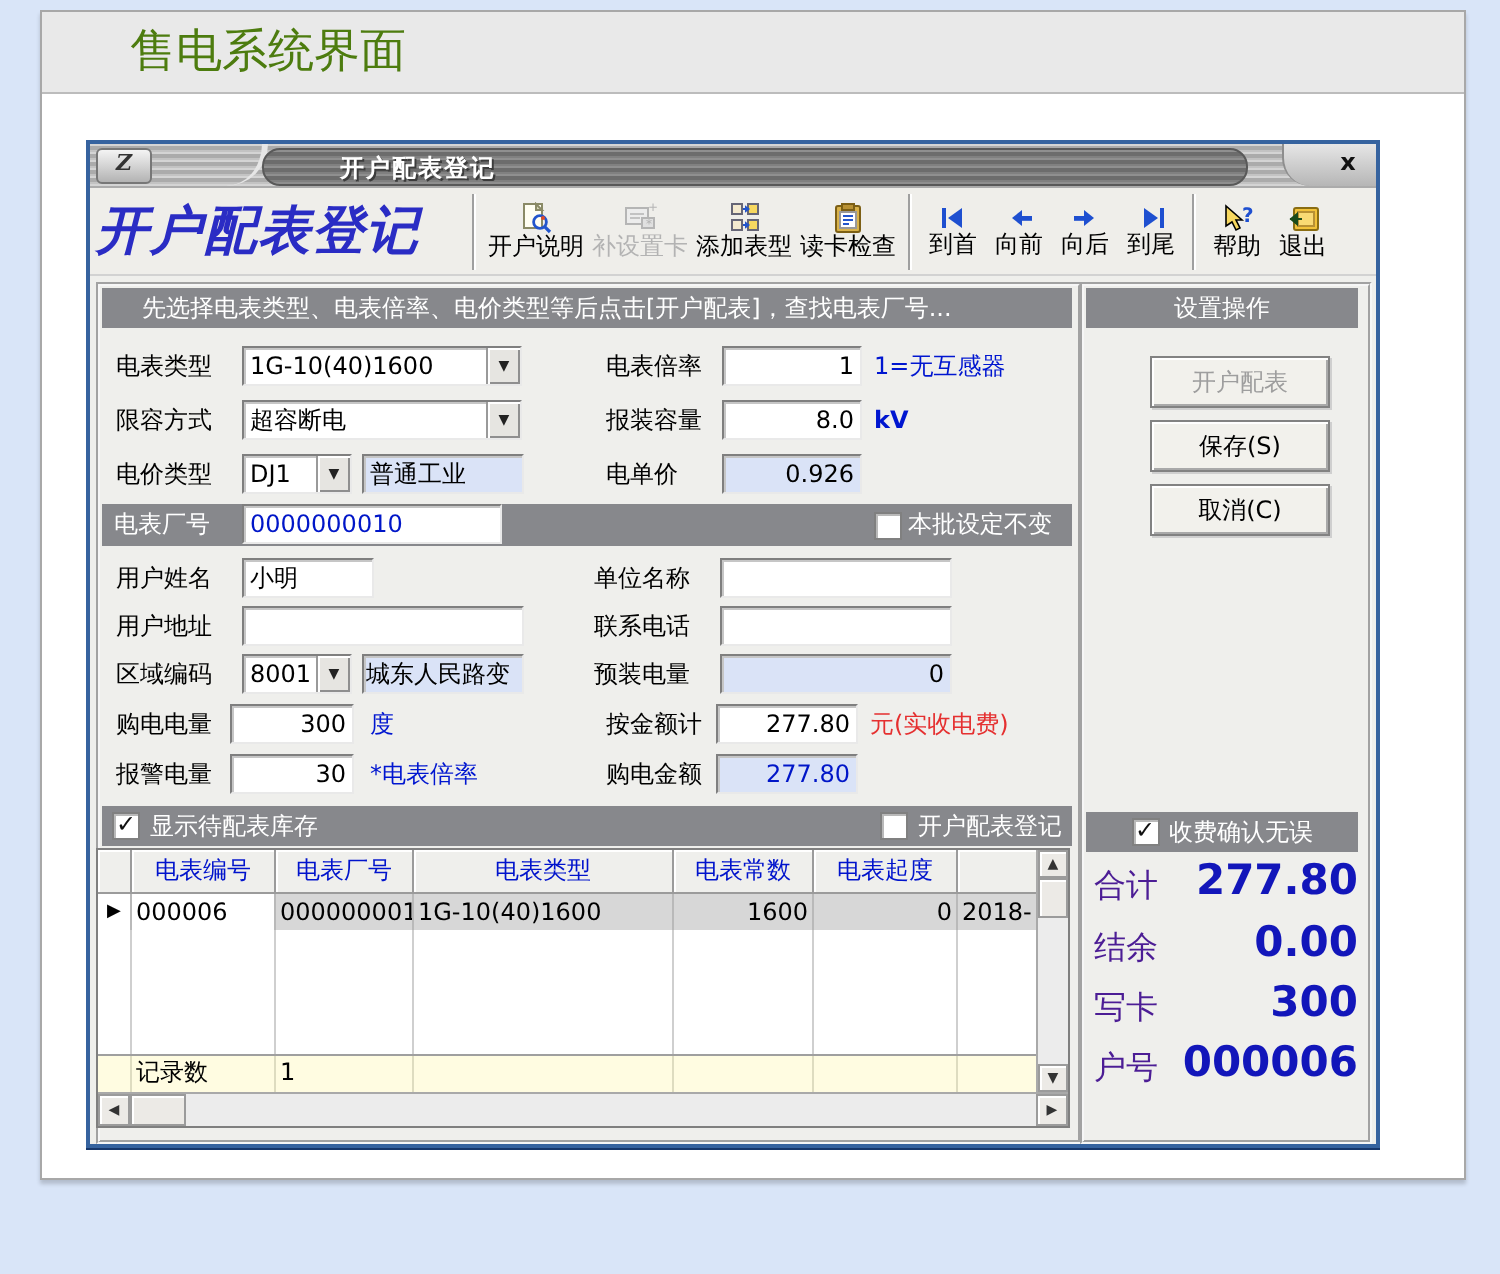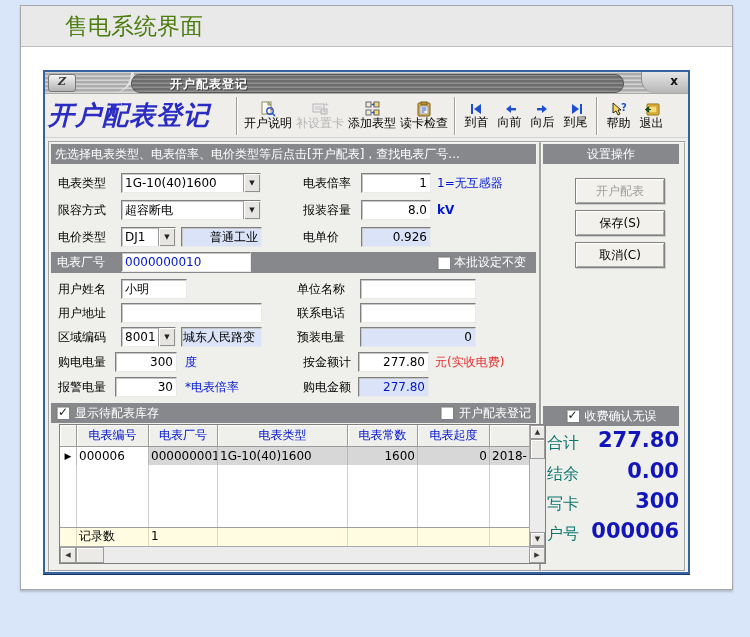--- a/index.html
+++ b/index.html
@@ -63,21 +63,21 @@
   .note-b{position:absolute;color:#0016d0;height:20px;line-height:20px;white-space:nowrap}
   .note-r{position:absolute;color:#e53030;height:20px;line-height:20px;white-space:nowrap}
   .cb{width:12px;height:12px;background:#fff;border:1px solid #808080;
        box-shadow:inset 1px 1px 0 #b9b9b9;display:inline-block;position:relative;flex:none;box-sizing:content-box}
   .cb.on::after{content:"✓";position:absolute;left:1px;top:-2px;font-size:12px;font-weight:bold;color:#111}
   .btn{position:absolute;background:#f2f1ec;border:1px solid #828282;
        box-shadow:inset 1px 1px 0 #fff,inset -1px -1px 0 #a9a9a9,1px 1px 0 #cfcfcf;
        display:flex;align-items:center;justify-content:center;cursor:default}
   .btn.disabled{color:#9e9e9e}
   
-  .grid{position:absolute;left:14px;top:352px;width:487px;height:140px;background:#fff;
+  .grid{position:absolute;left:3px;top:352px;width:487px;height:140px;background:#fff;
        border:1px solid #7f7f7f;box-sizing:border-box;display:flex;flex-direction:column}
   .grid-top{display:flex;flex:1;min-height:0}
   .grid-main{flex:1;display:flex;flex-direction:column;min-width:0}
   .ghead{display:flex;height:22px;background:#efefec;flex:none}
   .ghead .hc{border-right:1px solid #9b9b9b;border-bottom:1px solid #9b9b9b;
        box-shadow:inset 1px 1px 0 #fff;color:#0013cc;text-align:center;line-height:21px;
        box-sizing:border-box;overflow:hidden;white-space:nowrap;flex:none}
   .grow{display:flex;height:18px;flex:none}
   .grow .c{border-right:1px solid #b9b9b9;box-sizing:border-box;line-height:18px;padding:0 2px;
        overflow:hidden;white-space:nowrap;background:#d7d7d7;flex:none}
@@ -93,21 +93,21 @@
        display:flex;flex-direction:column}
   .sbtn{height:14px;background:#eceae6;border:1px solid #9b9b9b;box-shadow:inset 1px 1px 0 #fff;
        font-size:7px;display:flex;align-items:center;justify-content:center;color:#333;box-sizing:border-box;flex:none}
   .vthumb{height:18px;background:#eceae6;border:1px solid #9b9b9b;box-shadow:inset 1px 1px 0 #fff;flex:none}
   .hscroll{height:16px;flex:none;background:#ececec;border-top:1px solid #a9a9a9;display:flex}
   .hscroll .sbtn{width:16px;height:auto}
   .hthumb{width:26px;background:#eceae6;border:1px solid #9b9b9b;box-shadow:inset 1px 1px 0 #fff;flex:none}
   .flexsp{flex:1}
   
   .trow{position:absolute;left:500px;width:136px;height:28px}
-  .tlab{position:absolute;left:2px;top:5px;font:16px "DejaVu Serif",serif;color:#0f766e}
+  .tlab{position:absolute;left:2px;top:5px;font:16px "DejaVu Serif",serif;color:#4c1d95}
   .tval{position:absolute;right:2px;top:0;font:bold 21px "DejaVu Sans",sans-serif;color:#1216ba}
   .ind{font-size:9px;line-height:18px;text-align:center;color:#000}
 </style>
 </head>
 <body>
 
 <div class="stage">
   <div class="card">
     <div class="card-header">
       <span>售电系统界面</span>
@@ -222,21 +222,21 @@
             <rect x="6" y="4" width="8" height="7" fill="#f9da74" stroke="#b89134"></rect>
             <path d="M2 7.5 H8 M5.5 5 L2.5 7.5 L5.5 10 Z" stroke="#1a4a1a" fill="#1a4a1a"></path>
           </svg>
           <span class="cap">退出</span>
         </div>
       </div>
 
       <div class="groove" style="left:3px;top:69px;width:489px;height:427px"></div>
       <div class="groove" style="left:495px;top:69px;width:142px;height:427px"></div>
 
-      <div class="gbar" style="left:6px;top:72px;width:485px;padding-left:4px">
+      <div class="gbar" style="left:6px;top:72px;width:485px;padding-left:20px">
         <span>先选择电表类型、电表倍率、电价类型等后点击[开户配表]，查找电表厂号...</span>
       </div>
       <div class="gbar" style="left:498px;top:72px;width:136px;justify-content:center">
         <span>设置操作</span>
       </div>
 
       <div class="lbl" style="left:13px;top:101px">电表类型</div>
       <div class="ddl" style="left:76px;top:101px;width:140px">
         <span class="txt">1G-10(40)1600</span>
         <span class="arrow">▼</span>
@@ -252,21 +252,21 @@
       </div>
       <div class="lbl" style="left:258px;top:128px">报装容量</div>
       <input class="inp num" style="left: 316px; top: 128px; width: 70px; padding-left: 24px;" value="8.0">
       <div class="note-b" style="left:392px;top:128px;font-weight:bold">kV</div>
 
       <div class="lbl" style="left:13px;top:155px">电价类型</div>
       <div class="ddl" style="left:76px;top:155px;width:55px">
         <span class="txt">DJ1</span>
         <span class="arrow">▼</span>
       </div>
-      <input class="inp ro" style="left: 136px; top: 155px; width: 81px; text-align: right;" readonly="" value="普通工业">
+      <input class="inp ro" style="left: 136px; top: 155px; width: 81px;" readonly="" value="普通工业">
       <div class="lbl" style="left:258px;top:155px">电单价</div>
       <input class="inp ro num" style="left: 316px; top: 155px; width: 70px;" readonly="" value="0.926">
 
       <div class="gbar" style="left:6px;top:180px;width:485px;height:21px;position:absolute">
         <span style="padding-left:6px">电表厂号</span>
         <input class="inp bluetext" style="left: 70px; top: 0px; width: 130px;" value="0000000010">
         <span class="cb" style="position:absolute;left:386px;top:4px"></span>
         <span style="position:absolute;left:403px">本批设定不变</span>
       </div>
 

